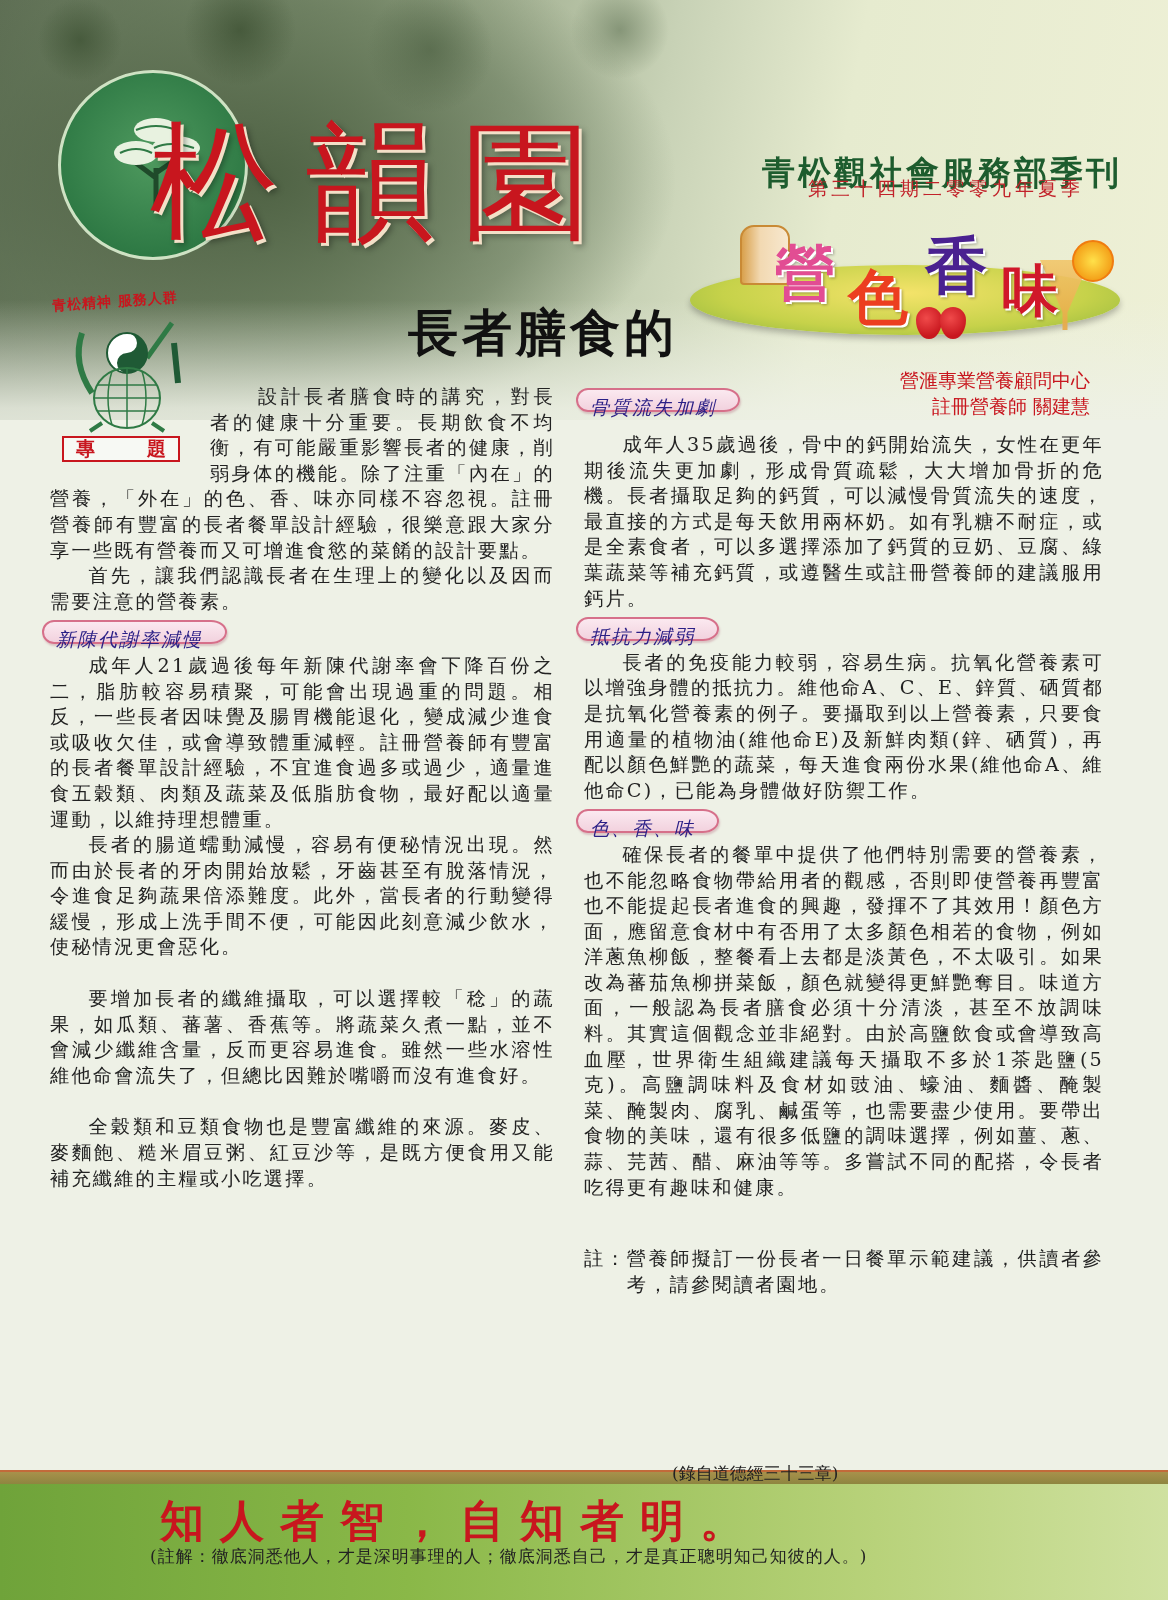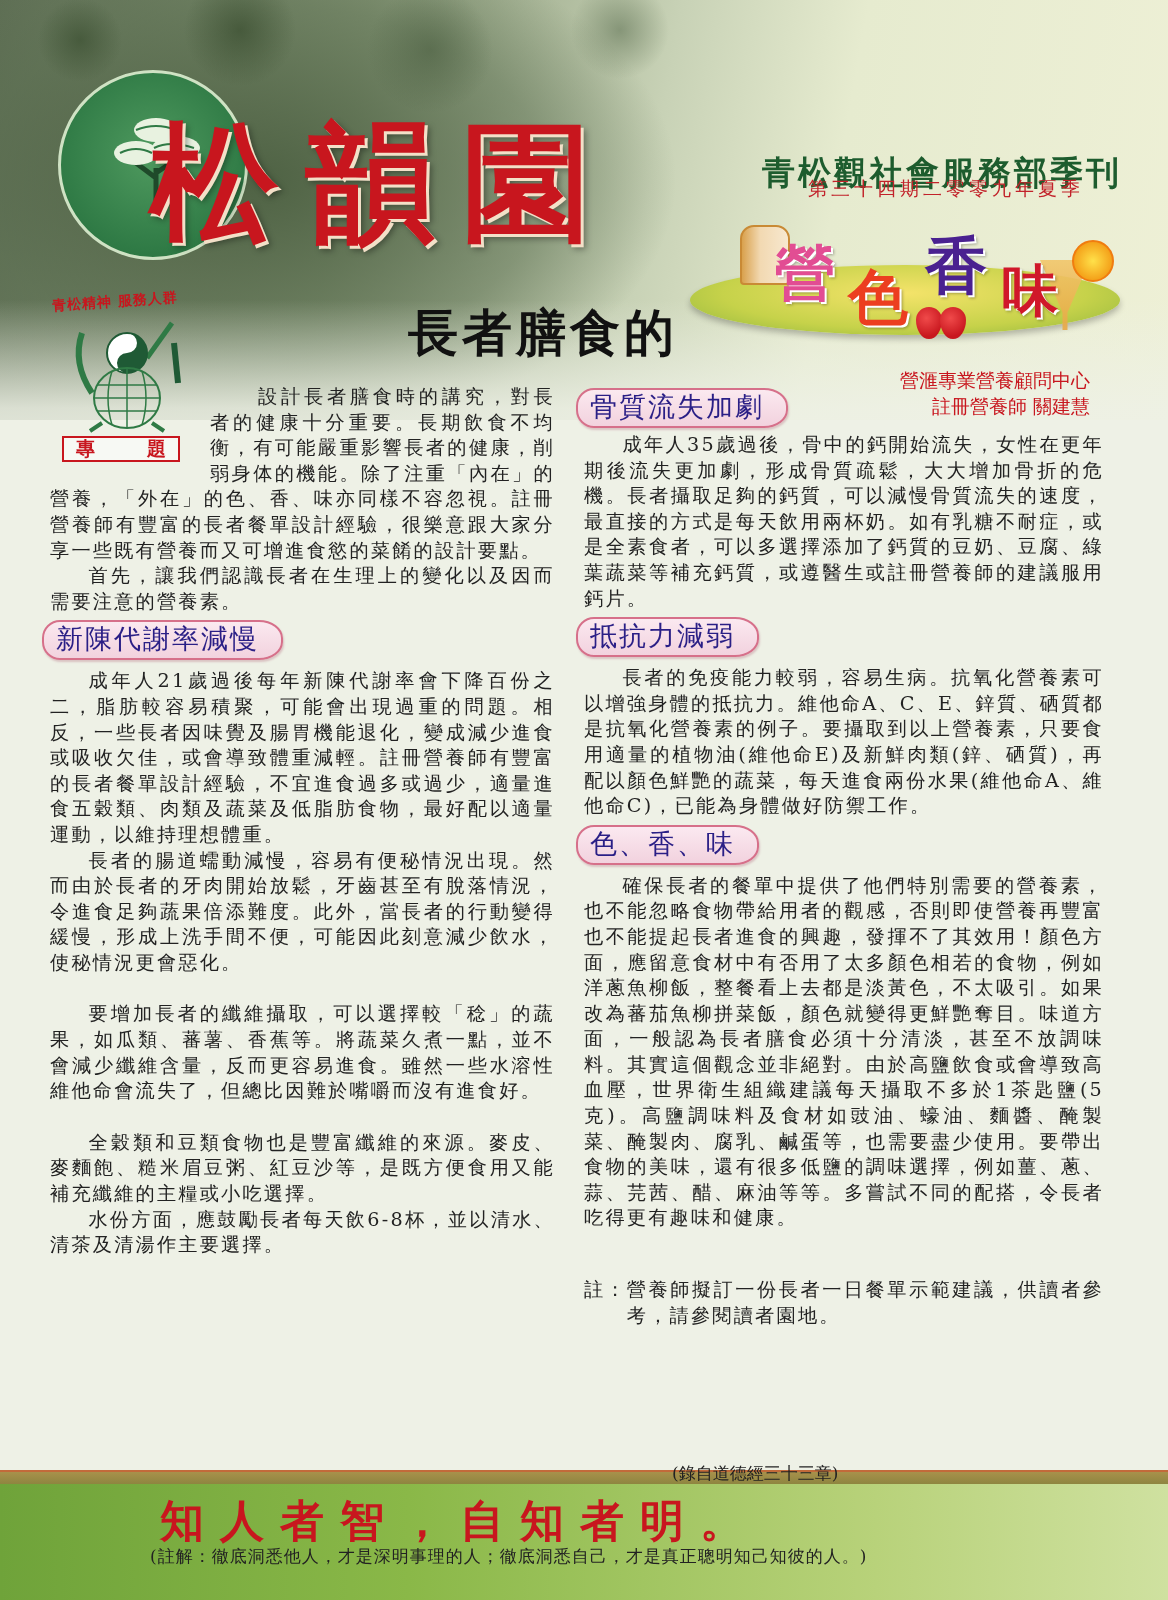--- a/index.html
+++ b/index.html
@@ -32,21 +32,21 @@
   .pine-circle {
     position: absolute; left: 58px; top: 70px; width: 190px; height: 190px;
     border-radius: 50%; background: radial-gradient(circle at 50% 45%, #4f9a5f, #2f7a45 70%, #256a3a);
     border: 3px solid #cfe2c4;
   }
   .pine-circle .tree {
     position: absolute; left: 45px; top: 35px; width: 100px; height: 110px;
   }
   .masthead {
     position: absolute; left: 150px; top: 118px;
-    font-family: "DejaVu Serif", serif; font-weight: bold;
+    font-family: "DejaVu Serif", serif; font-weight: normal;
     font-size: 128px; color: #c8161e; letter-spacing: 28px;
     text-shadow: 3px 3px 0 #f3e0c8, 5px 5px 6px rgba(0,0,0,0.35);
     line-height: 1;
     text-align: right;
   }
   .publisher {
     position: absolute; left: 762px; top: 128px;
     font-size: 33px; font-weight: bold; color: #1d5c2e; letter-spacing: 3px; margin-top: 23px;
   }
   .issue {
@@ -121,26 +121,27 @@
   
   .col { position: absolute; font-size: 19.2px; line-height: 25.6px; color: #222; letter-spacing: 2.2px; text-align: justify; }
   .col p { text-indent: 2em; }
   .col-left { left: 50px; top: 384px; width: 505px; }
   .col-right { left: 584px; top: 432px; width: 520px; }
   .intro-wrap { position: relative; }
   .intro-float { float: left; width: 160px; height: 102px; }
 
   .heading-pill {
     display: inline-block; margin: 6px 0 8px -8px;
-    padding: 0 22px 0 12px; height: 40px; line-height: 34px;
+    padding: 0 22px 0 12px; height: 24px; line-height: 34px;
     border: 2px solid #d6708a; border-radius: 18px 24px 24px 18px / 18px 18px 18px 18px;
     background: linear-gradient(180deg, #fbe9f0, #f2d2de);
-    font-size: 27px; color: #2a1f86; letter-spacing: 2px; text-indent: 0;
+    font-size: 19px; color: #2a1f86; letter-spacing: 2px; text-indent: 0;
     box-shadow: 1px 2px 2px rgba(160,60,90,0.25);
     font-family: "DejaVu Serif", serif;
+    font-style: italic;
   }
   .gap { height: 26px; }
   .note { display: flex; text-indent: 0; margin-top: 46px; }
   .note .lbl { white-space: nowrap; }
 
   
   .footer-bar {
     position: absolute; left: 0; top: 1470px; width: 1168px; height: 14px;
     background: linear-gradient(180deg, #c26a3a 0 2px, #a8914b 2px, #8e8540);
   }
@@ -226,21 +227,20 @@
   <p>首先，讓我們認識長者在生理上的變化以及因而需要注意的營養素。</p>
 
   <div class="heading-pill">新陳代謝率減慢</div>
   <p>成年人21歲過後每年新陳代謝率會下降百份之二，脂肪較容易積聚，可能會出現過重的問題。相反，一些長者因味覺及腸胃機能退化，變成減少進食或吸收欠佳，或會導致體重減輕。註冊營養師有豐富的長者餐單設計經驗，不宜進食過多或過少，適量進食五穀類、肉類及蔬菜及低脂肪食物，最好配以適量運動，以維持理想體重。</p>
 
   <p>長者的腸道蠕動減慢，容易有便秘情況出現。然而由於長者的牙肉開始放鬆，牙齒甚至有脫落情況，令進食足夠蔬果倍添難度。此外，當長者的行動變得緩慢，形成上洗手間不便，可能因此刻意減少飲水，使秘情況更會惡化。</p>
   <div class="gap"></div>
   <p>要增加長者的纖維攝取，可以選擇較「稔」的蔬果，如瓜類、蕃薯、香蕉等。將蔬菜久煮一點，並不會減少纖維含量，反而更容易進食。雖然一些水溶性維他命會流失了，但總比因難於嘴嚼而沒有進食好。</p>
   <div class="gap"></div>
   <p>全穀類和豆類食物也是豐富纖維的來源。麥皮、麥麵飽、糙米眉豆粥、紅豆沙等，是既方便食用又能補充纖維的主糧或小吃選擇。</p>
-  <p>水份方面，應鼓勵長者每天飲6-8杯，並以清水、清茶及清湯作主要選擇。</p>
 </div>
 
 <div class="col col-right">
   <div class="heading-pill" style="position:absolute; top:-44px; left:-8px; margin:0">骨質流失加劇</div>
   <p>成年人35歲過後，骨中的鈣開始流失，女性在更年期後流失更加劇，形成骨質疏鬆，大大增加骨折的危機。長者攝取足夠的鈣質，可以減慢骨質流失的速度，最直接的方式是每天飲用兩杯奶。如有乳糖不耐症，或是全素食者，可以多選擇添加了鈣質的豆奶、豆腐、綠葉蔬菜等補充鈣質，或遵醫生或註冊營養師的建議服用鈣片。</p>
 
   <div class="heading-pill">抵抗力減弱</div>
   <p>長者的免疫能力較弱，容易生病。抗氧化營養素可以增強身體的抵抗力。維他命A、C、E、鋅質、硒質都是抗氧化營養素的例子。要攝取到以上營養素，只要食用適量的植物油(維他命E)及新鮮肉類(鋅、硒質)，再配以顏色鮮艷的蔬菜，每天進食兩份水果(維他命A、維他命C)，已能為身體做好防禦工作。</p>
 
   <div class="heading-pill">色、香、味</div>

